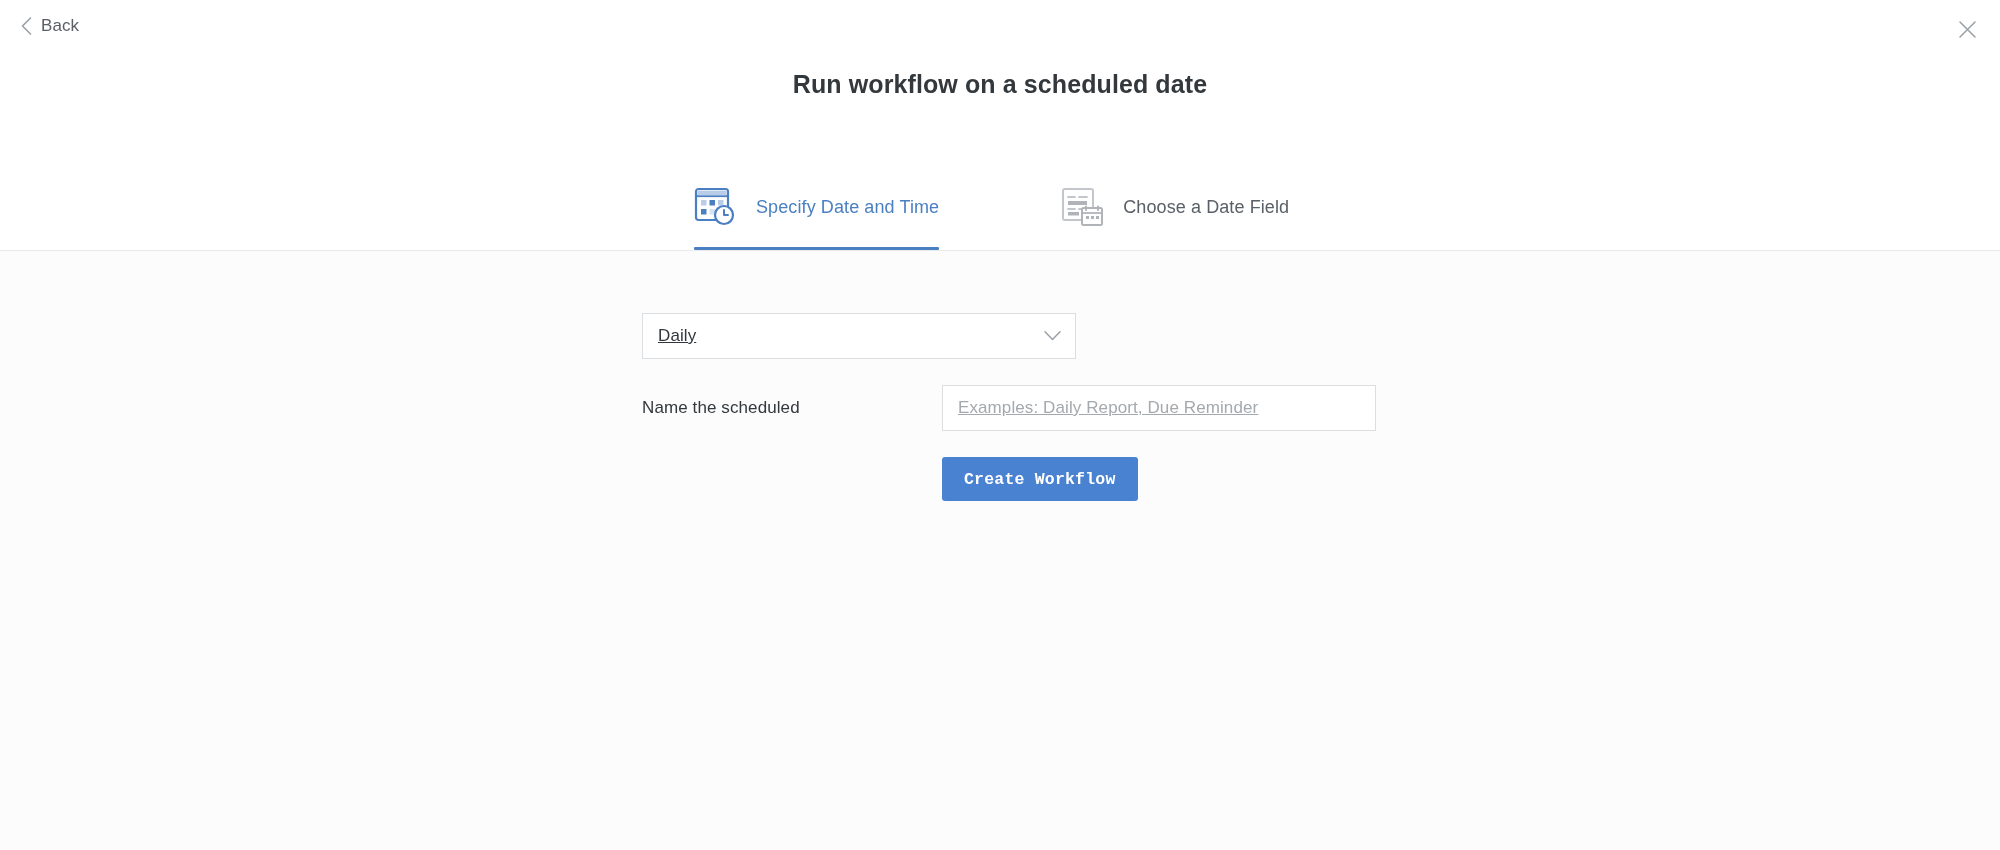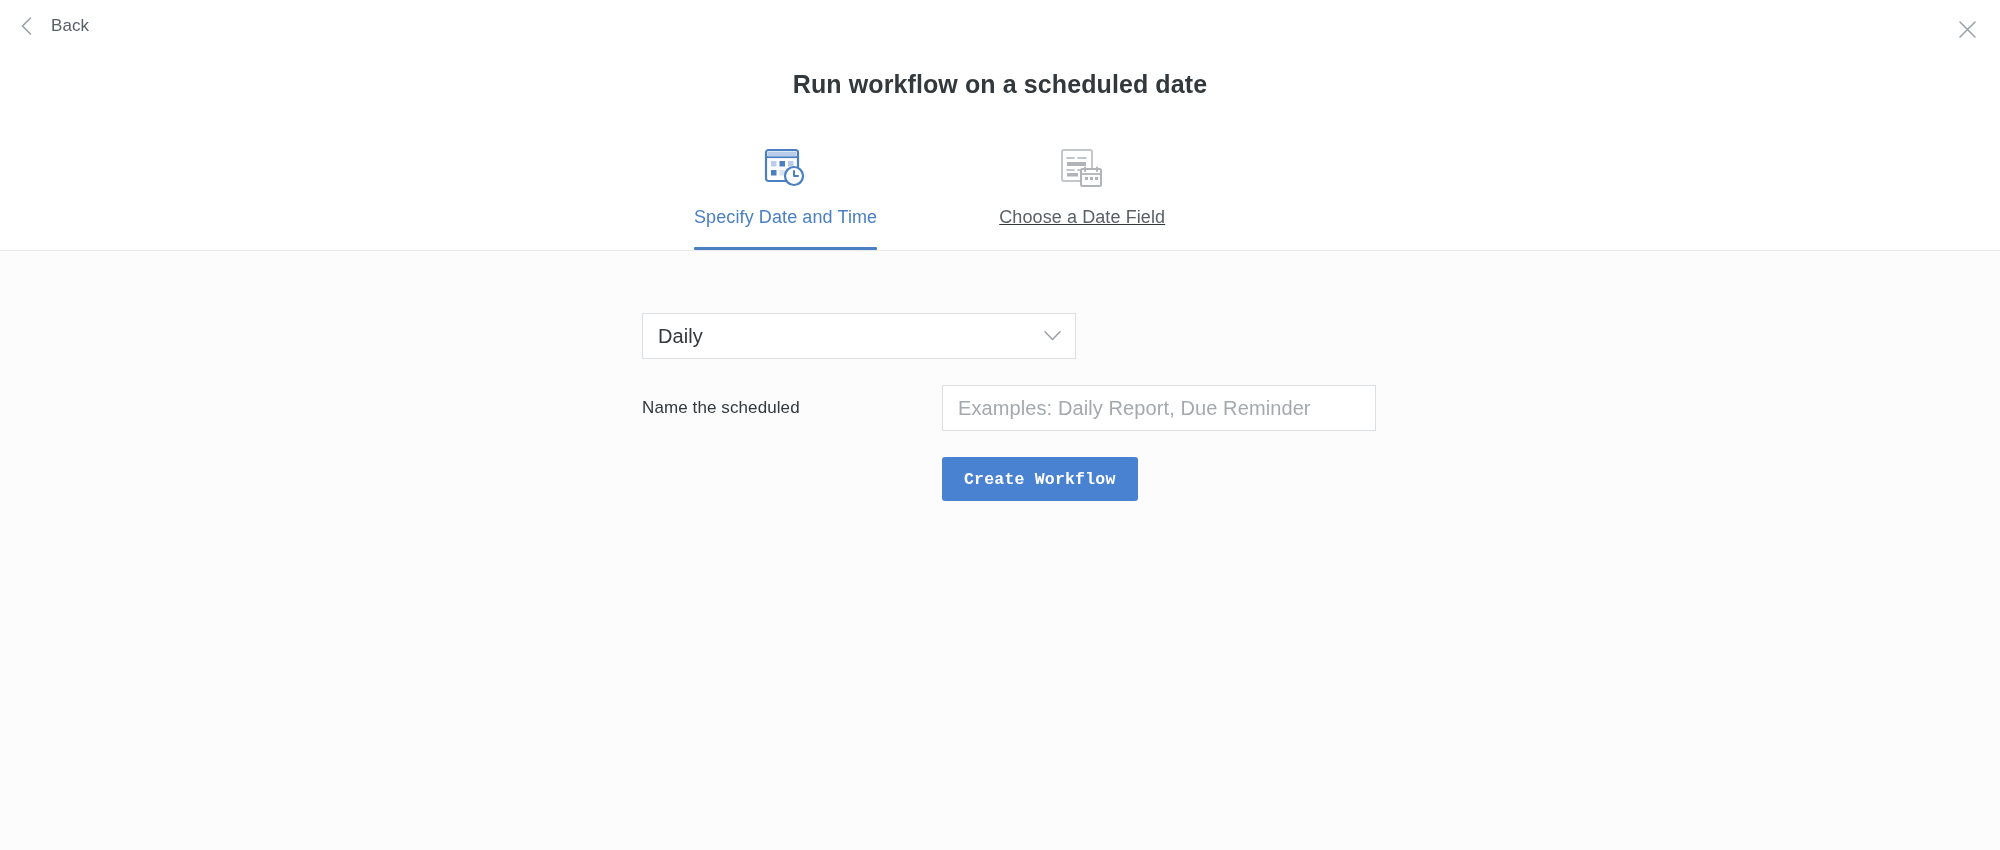--- a/index.html
+++ b/index.html
@@ -25,21 +25,21 @@
     background: #ffffff;
     border-bottom: 1px solid #e8eaec;
   }
 
   .back-link {
     position: absolute;
     left: 13px;
     top: 12px;
     display: flex;
     align-items: center;
-    gap: 19px;
+    gap: 9px;
     padding: 4px 8px;
     cursor: pointer;
     user-select: none;
   }
   .back-chevron {
     display: block;
     line-height: 0;
   }
   .back-label {
     font-size: 17px;
@@ -81,23 +81,22 @@
   }
 
   .tab {
     display: flex;
     align-items: center;
     gap: 18px;
     padding: 0 0 22px 0;
     cursor: pointer;
     user-select: none;
     position: relative;
-    flex-direction: column;
-  }
-  .tab + .tab { margin-left: 122px; text-decoration: underline; }
+  }
+  .tab + .tab { margin-left: 122px; }
 
   .tab-icon {
     width: 44px;
     height: 42px;
     line-height: 0;
     flex: none;
   }
 
   .tab-label {
     font-size: 18px;
@@ -160,26 +159,27 @@
     border: 1px solid #dcdfe2;
     display: flex;
     align-items: center;
   }
   .field.date  { width: 208px; }
   .field.time  { width: 208px; }
   .field.wide  { width: 434px; }
 
   .field-text {
     padding: 0 15px;
-    font-size: 20px;
+    font-size: 17px;
     color: #33383d;
     letter-spacing: 0.1px;
     flex: 1;
     white-space: nowrap;
     overflow: hidden;
+    text-decoration: underline;
   }
   .field-text.placeholder { color: #a4a9ae; }
 
   .field-icon {
     position: absolute;
     right: 14px;
     top: 50%;
     transform: translateY(-50%);
     line-height: 0;
     cursor: pointer;

